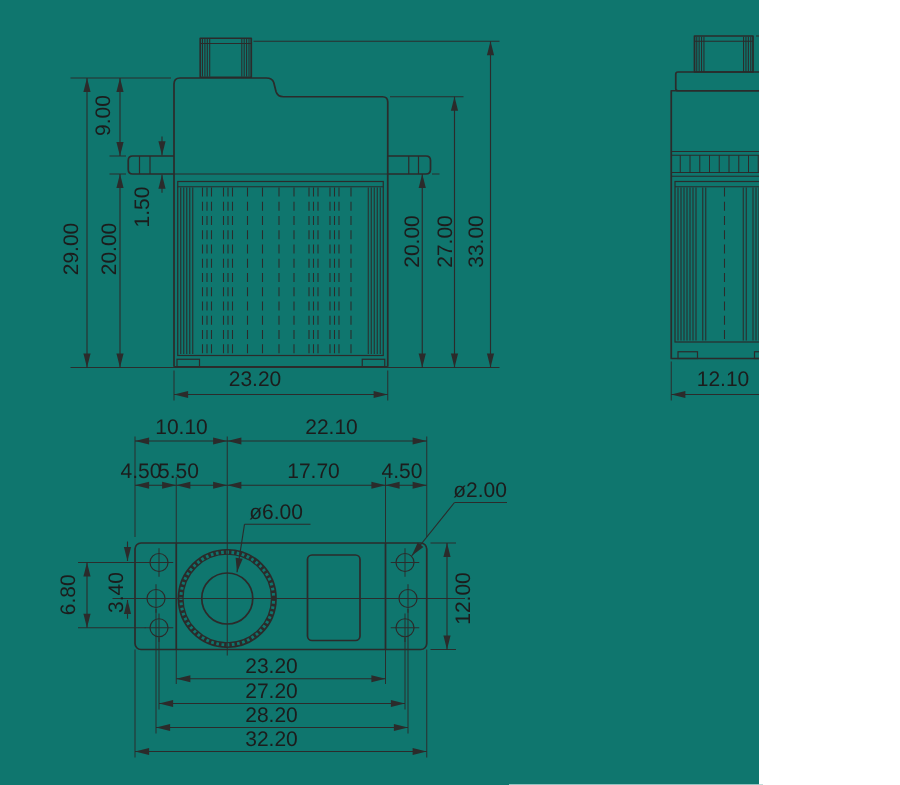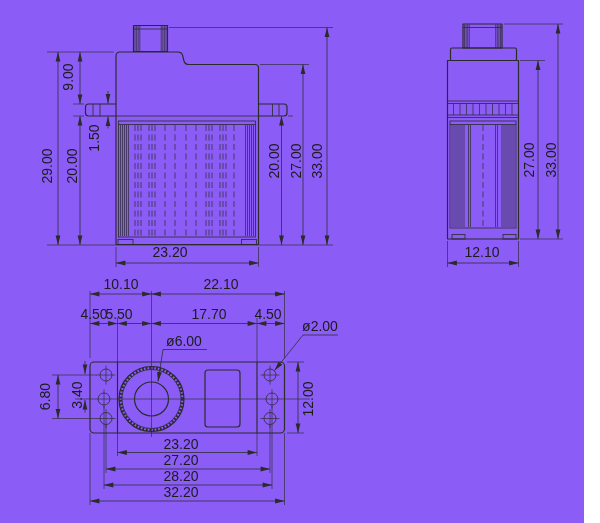--- a/index.html
+++ b/index.html
@@ -1,16 +1,16 @@
 <!DOCTYPE html>
 <html><head>
 <meta charset="utf-8">
 <style>
   html,body{margin:0;padding:0;background:#fff;}
-  #stage{width:584px;height:523px;background:#8b5cf6;position:relative;overflow:hidden;}
+  #stage{width:506px;height:523px;background:#0f766e;position:relative;overflow:hidden;}
   svg{display:block;}
   .ol{stroke:#2b2b2b;stroke-width:1.15;fill:none;stroke-linejoin:round;}
   .ol2{stroke:#2b2b2b;stroke-width:0.8;fill:none;}
   .tex{stroke:#2b2b2b;stroke-width:0.7;fill:none;}
   .tdash{stroke:#2b2b2b;stroke-width:0.7;fill:none;stroke-dasharray:6 3.5;}
   .ext{stroke:#2b2b2b;stroke-width:0.65;fill:none;}
   .dim{stroke:#2b2b2b;stroke-width:0.75;fill:none;}
   .dtxt{font-family:"Liberation Sans","DejaVu Sans",sans-serif;font-size:14px;fill:#1c1c1c;}
 </style>
 </head>

